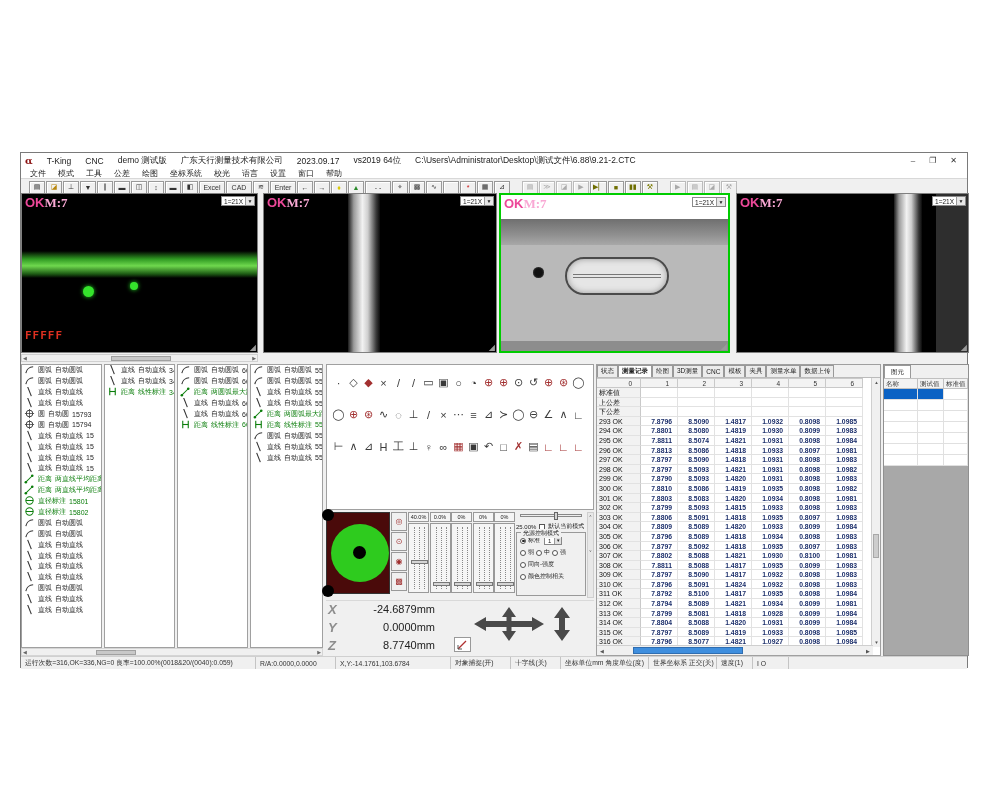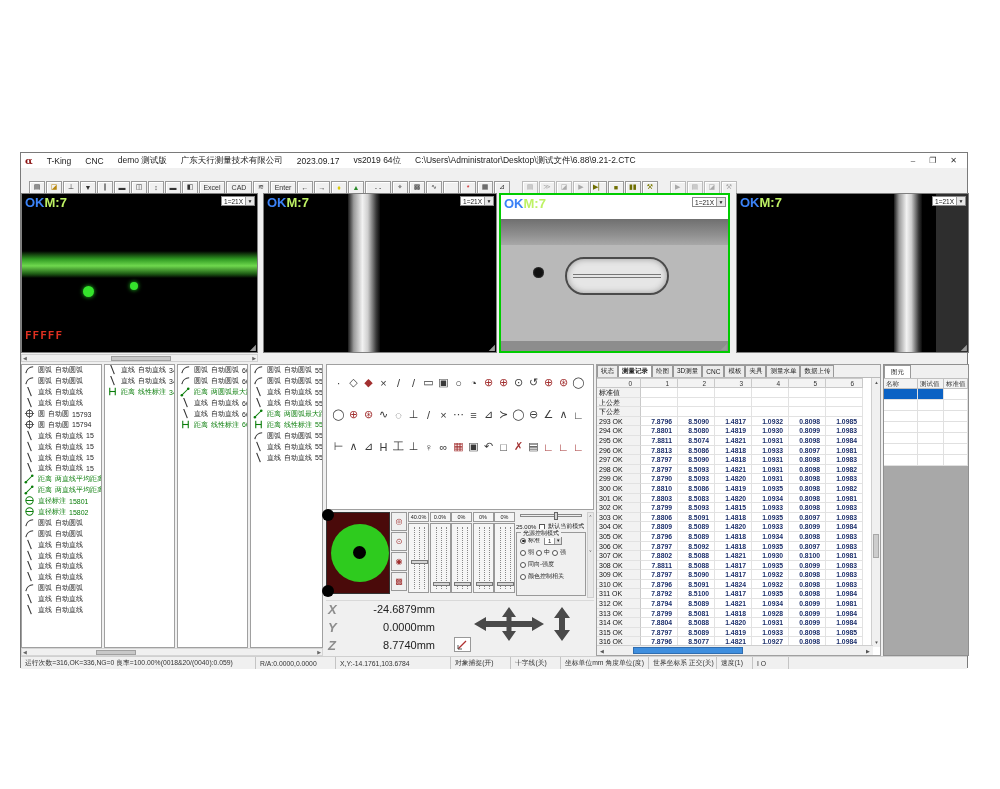--- a/index.html
+++ b/index.html
@@ -21,21 +21,21 @@
   .tb-btn { height:13px; min-width:16px; background:#f0f0f0; border:1px solid #999; box-shadow:inset 1px 1px 0 #fff; font-size:7px; display:flex; align-items:center; justify-content:center; padding:0 2px; color:#333; }
   .tb-btn.lbl { min-width:26px; font-size:7px; }
   .tb-btn.dis { color:#aaa; border-color:#bbb; }
   .tb-sep { width:10px; height:13px; }
 
   
   .cams { position:absolute; left:0; top:40px; width:100%; height:171px; background:#f0f0f0; }
   .cam { position:absolute; top:0; height:160px; background:#000; border:1px solid #808080; overflow:hidden; }
   .cam.sel { border:2px solid #00cc00; }
   .cam-label { position:absolute; left:3px; top:1px; font-size:13px; font-weight:bold; z-index:5; letter-spacing:0px; }
-  .cam-ok { color:#3b82f6; } .cam-m { color:#bef264; }
+  .cam-ok { color:#ec4899; } .cam-m { color:#f9a8d4;font-family:Liberation Serif, serif; }
   .cam-dd { position:absolute; right:2px; top:2px; z-index:6; display:flex; height:10px; background:#fff; border:1px solid #8a8a8a; font-size:6.5px; align-items:center; }
   .cam-dd .val { padding:0 2px; color:#222; }
   .cam-dd .btn { width:9px; height:100%; background:#e6e6e6; border-left:1px solid #999; font-size:5px; display:flex; align-items:center; justify-content:center; }
   .grip { position:absolute; right:1px; bottom:0; color:#9a9a9a; font-size:8px; z-index:5; }
   
   .c1-band { position:absolute; left:0; top:36%; width:100%; height:17%; background:linear-gradient(to bottom, rgba(20,60,10,0) 0%, #2f9a22 30%, #6fd84e 55%, #1d5a14 85%, rgba(0,0,0,0) 100%); }
   .c1-dot { position:absolute; width:11px; height:11px; border-radius:50%; background:#35e42c; box-shadow:0 0 4px #2c2; }
   .c1-f { position:absolute; left:3px; bottom:10px; color:#e03020; font-family:"DejaVu Sans Mono", monospace; font-size:11px; font-weight:bold; letter-spacing:1px; }
   .cam-hsb { position:absolute; top:161px; height:8px; background:#f0f0f0; border:1px solid #d0d0d0; }
   .cam-hsb .thumb { position:absolute; left:38%; top:1px; width:60px; height:5px; background:#c8c8c8; border:1px solid #a0a0a0; }
@@ -152,20 +152,33 @@
     <span>2023.09.17</span>
     <span>vs2019 64位</span>
     <span style="overflow:hidden;text-overflow:ellipsis;max-width:260px;">C:\Users\Administrator\Desktop\测试文件\6.88\9.21-2.CTC</span>
     <span class="win-ctrl">
       <span>–</span>
       <span>❐</span>
       <span>✕</span>
     </span>
   </div>
 
+  <div class="menubar" id="menubar">
+      <span class="menu-item">文件</span>
+      <span class="menu-item">模式</span>
+      <span class="menu-item">工具</span>
+      <span class="menu-item">公差</span>
+      <span class="menu-item">绘图</span>
+      <span class="menu-item">坐标系统</span>
+      <span class="menu-item">校光</span>
+      <span class="menu-item">语言</span>
+      <span class="menu-item">设置</span>
+      <span class="menu-item">窗口</span>
+      <span class="menu-item">帮助</span>
+    </div>
   <div class="toolbar" id="toolbar">
       <button class="tb-btn">▤</button>
       <button class="tb-btn" style="color: rgb(184, 134, 11);">◪</button>
       <button class="tb-btn">⊥</button>
       <button class="tb-btn">▼</button>
       <button class="tb-btn">∥</button>
       <button class="tb-btn">▬</button>
       <button class="tb-btn">◫</button>
       <button class="tb-btn">↕</button>
       <button class="tb-btn">▬</button>

